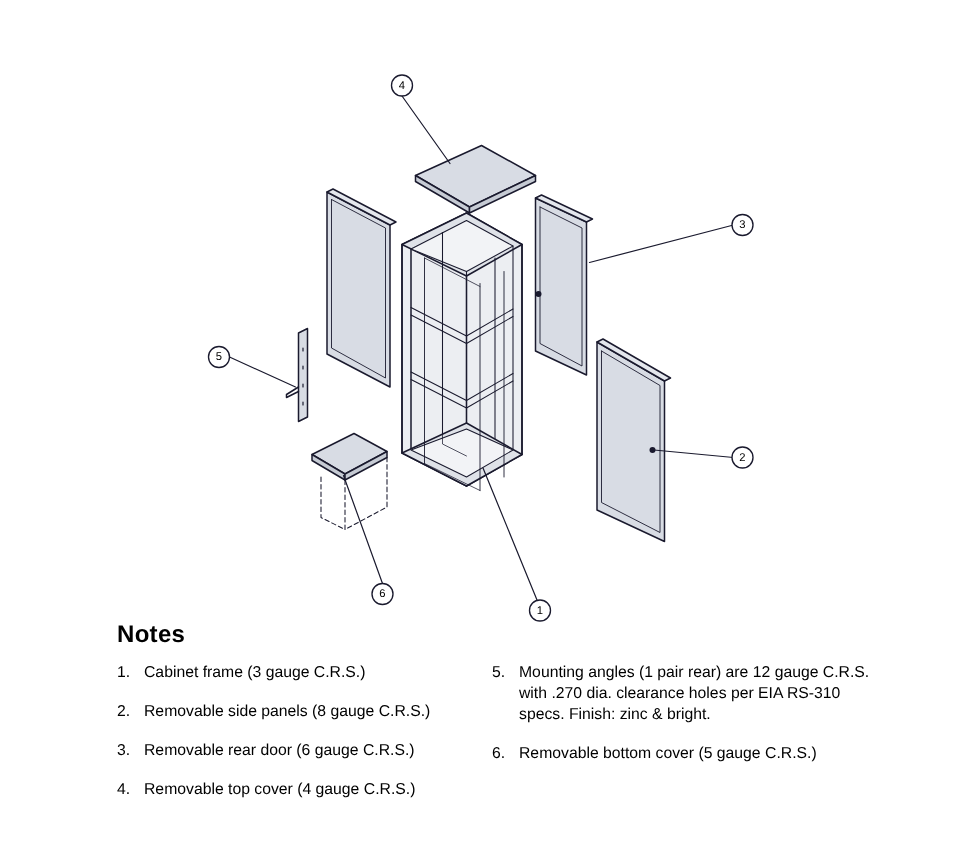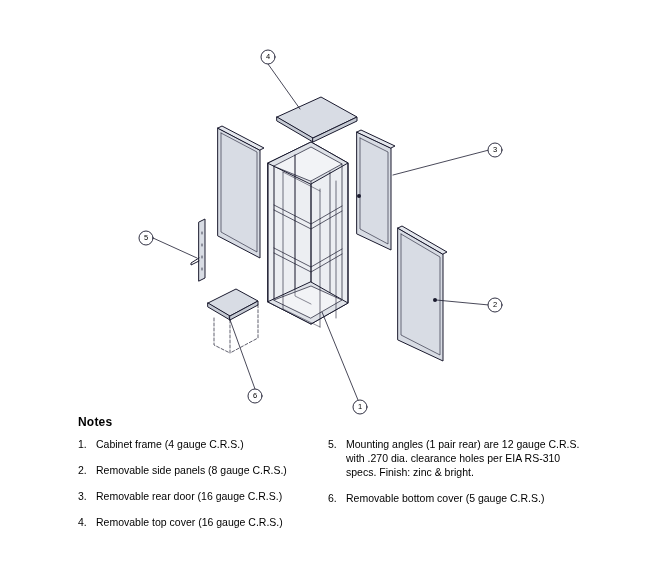--- a/index.html
+++ b/index.html
@@ -22,21 +22,21 @@
     width: 650px;
     height: 573px;
   }
   .notes-block {
     position: absolute;
     left: 78px;
     top: 415px;
     width: 520px;
   }
   .notes-title {
-    font-size: 12px;
+    font-size: 16px;
     font-weight: bold;
     color: #000000;
     margin: 0 0 9px 0;
     letter-spacing: 0.2px;
   }
   .notes-cols {
     display: flex;
     flex-direction: row;
     align-items: flex-start;
   }
@@ -184,33 +184,33 @@
   <div class="callout-label" style="left:248px; top:389px;">6</div>
   <div class="callout-label" style="left:353px; top:400px;">1</div>
 
   <div class="notes-block">
     <h2 class="notes-title">Notes</h2>
     <div class="notes-cols">
 
       <div class="notes-col-left">
         <div class="note-item">
           <span class="note-num">1.</span>
-          <span class="note-text">Cabinet frame (4 gauge C.R.S.)</span>
+          <span class="note-text">Cabinet frame (3 gauge C.R.S.)</span>
         </div>
         <div class="note-item">
           <span class="note-num">2.</span>
           <span class="note-text">Removable side panels (8 gauge C.R.S.)</span>
         </div>
         <div class="note-item">
           <span class="note-num">3.</span>
-          <span class="note-text">Removable rear door (16 gauge C.R.S.)</span>
+          <span class="note-text">Removable rear door (6 gauge C.R.S.)</span>
         </div>
         <div class="note-item">
           <span class="note-num">4.</span>
-          <span class="note-text">Removable top cover (16 gauge C.R.S.)</span>
+          <span class="note-text">Removable top cover (4 gauge C.R.S.)</span>
         </div>
       </div>
 
       <div class="notes-col-right">
         <div class="note-item">
           <span class="note-num">5.</span>
           <span class="note-text">Mounting angles (1 pair rear) are 12 gauge C.R.S. with .270 dia. clearance holes per EIA RS-310 specs. Finish: zinc &amp; bright.</span>
         </div>
         <div class="note-item">
           <span class="note-num">6.</span>

